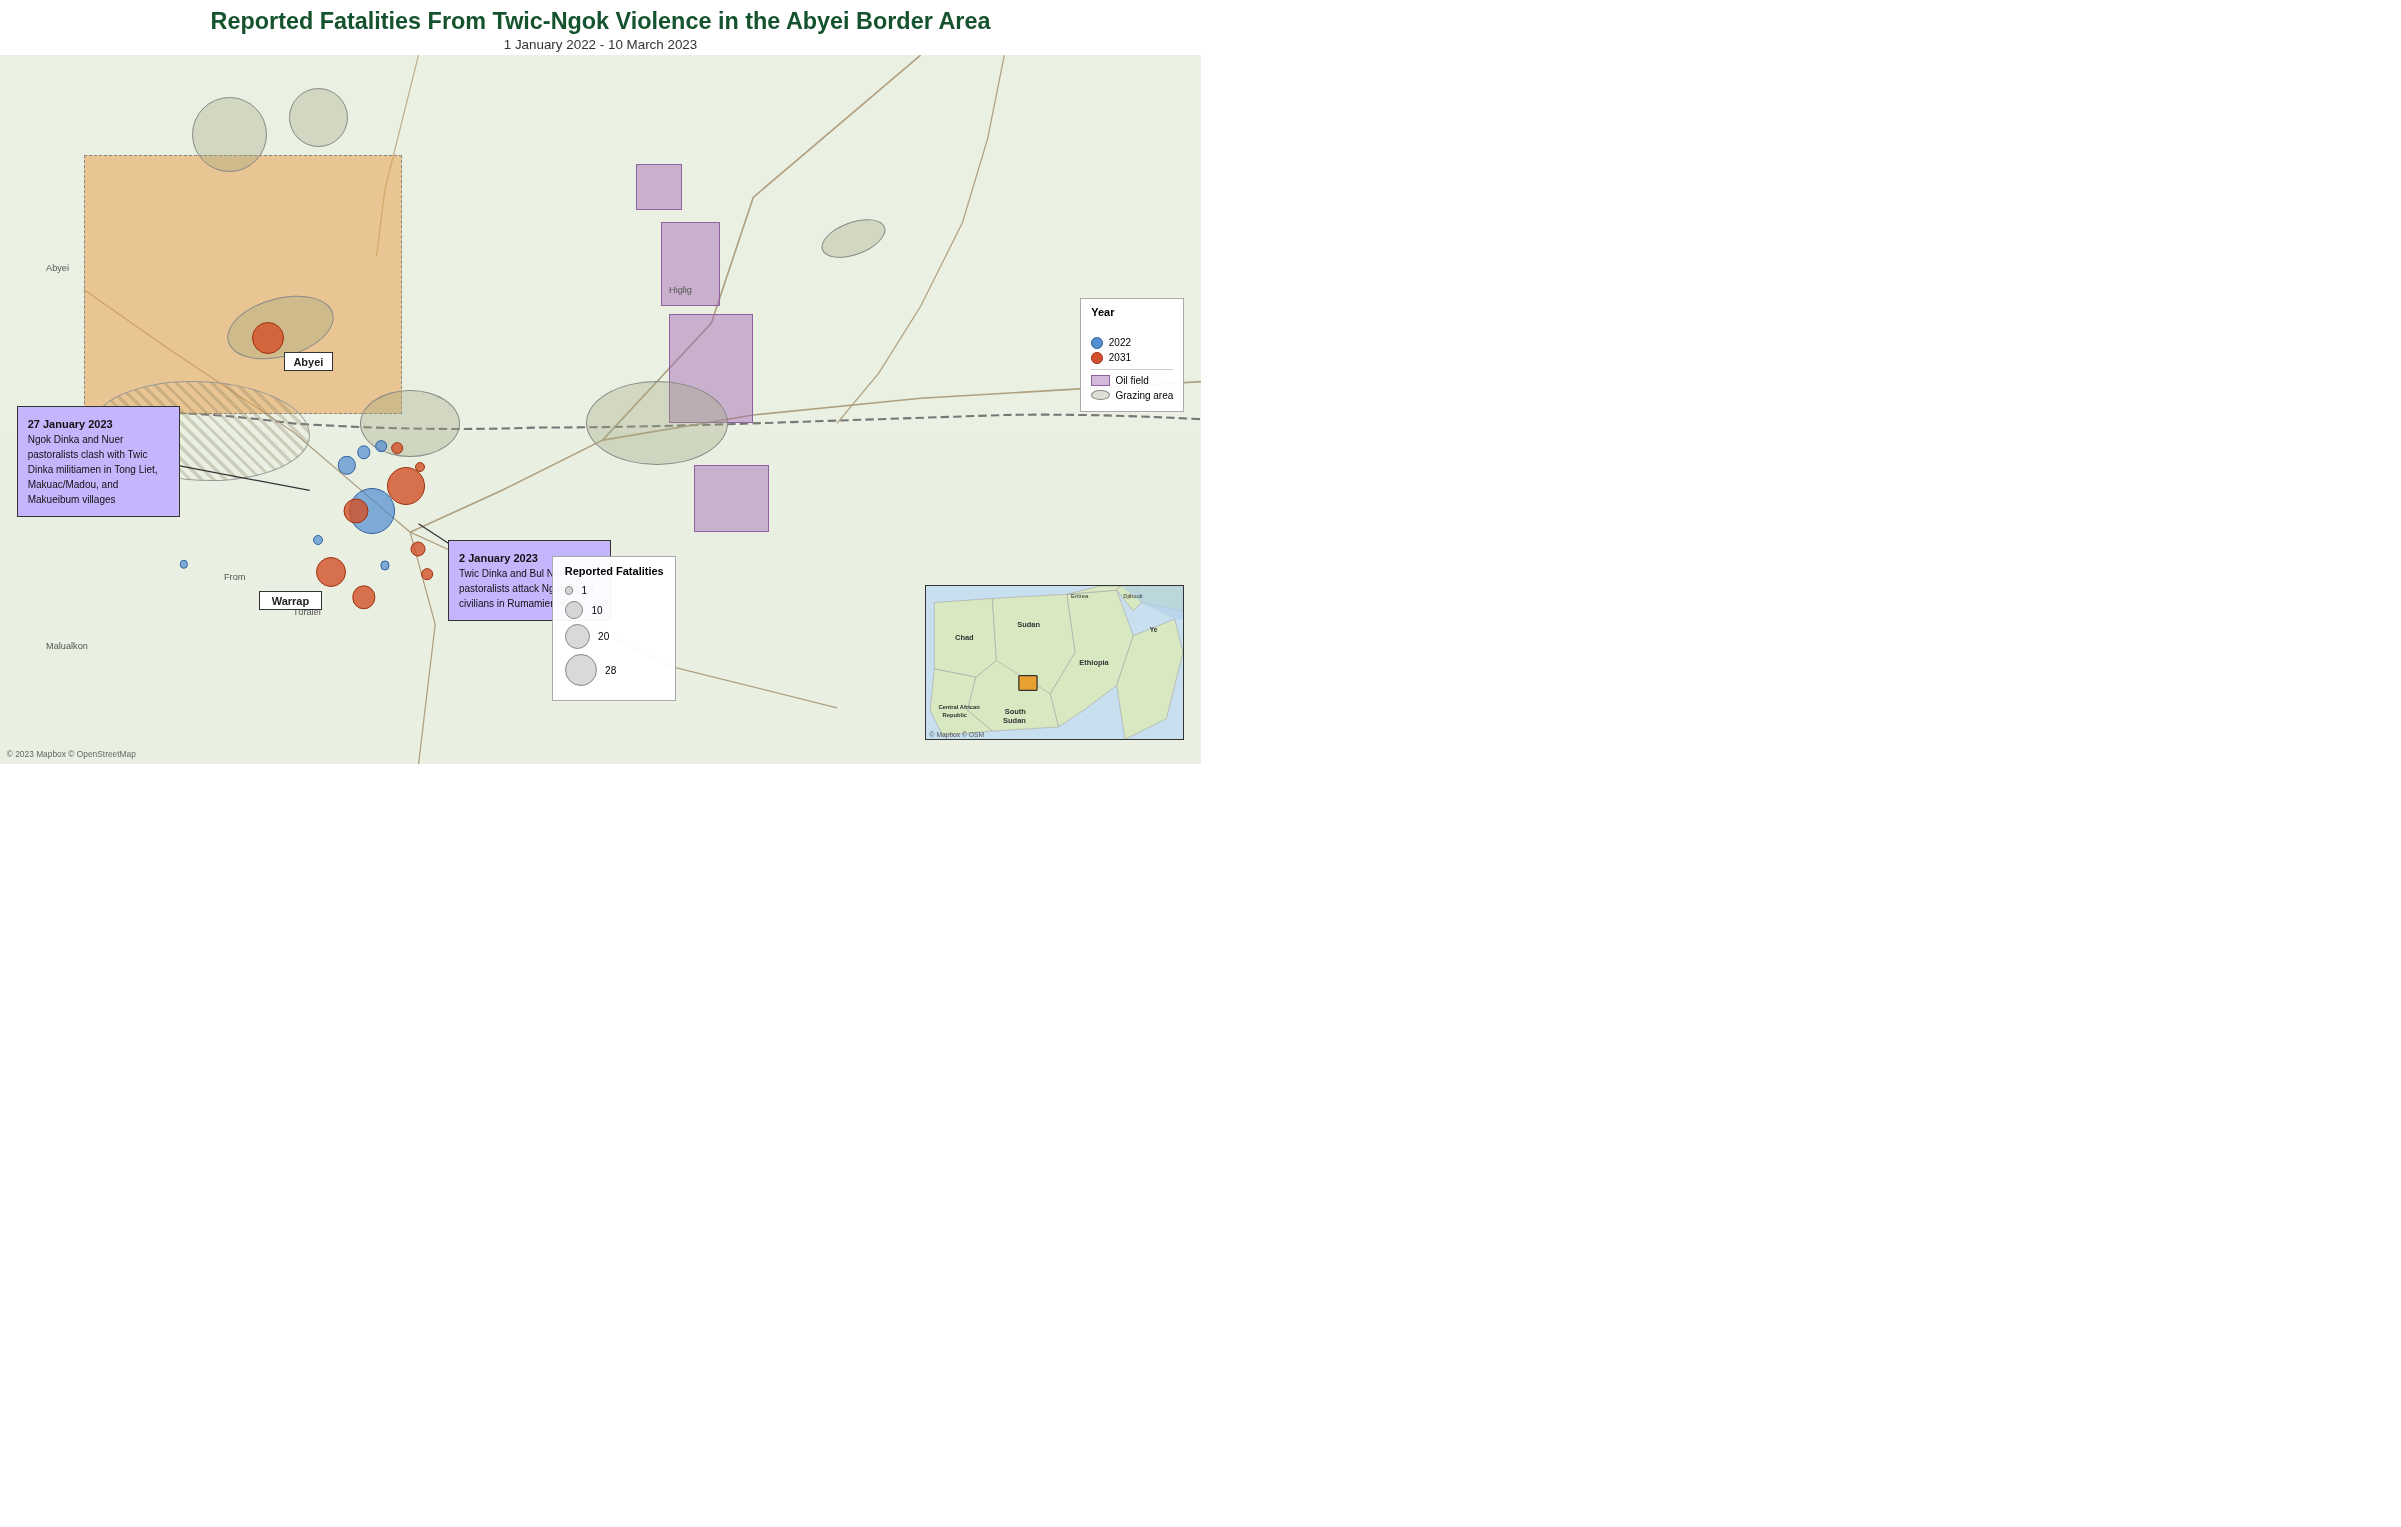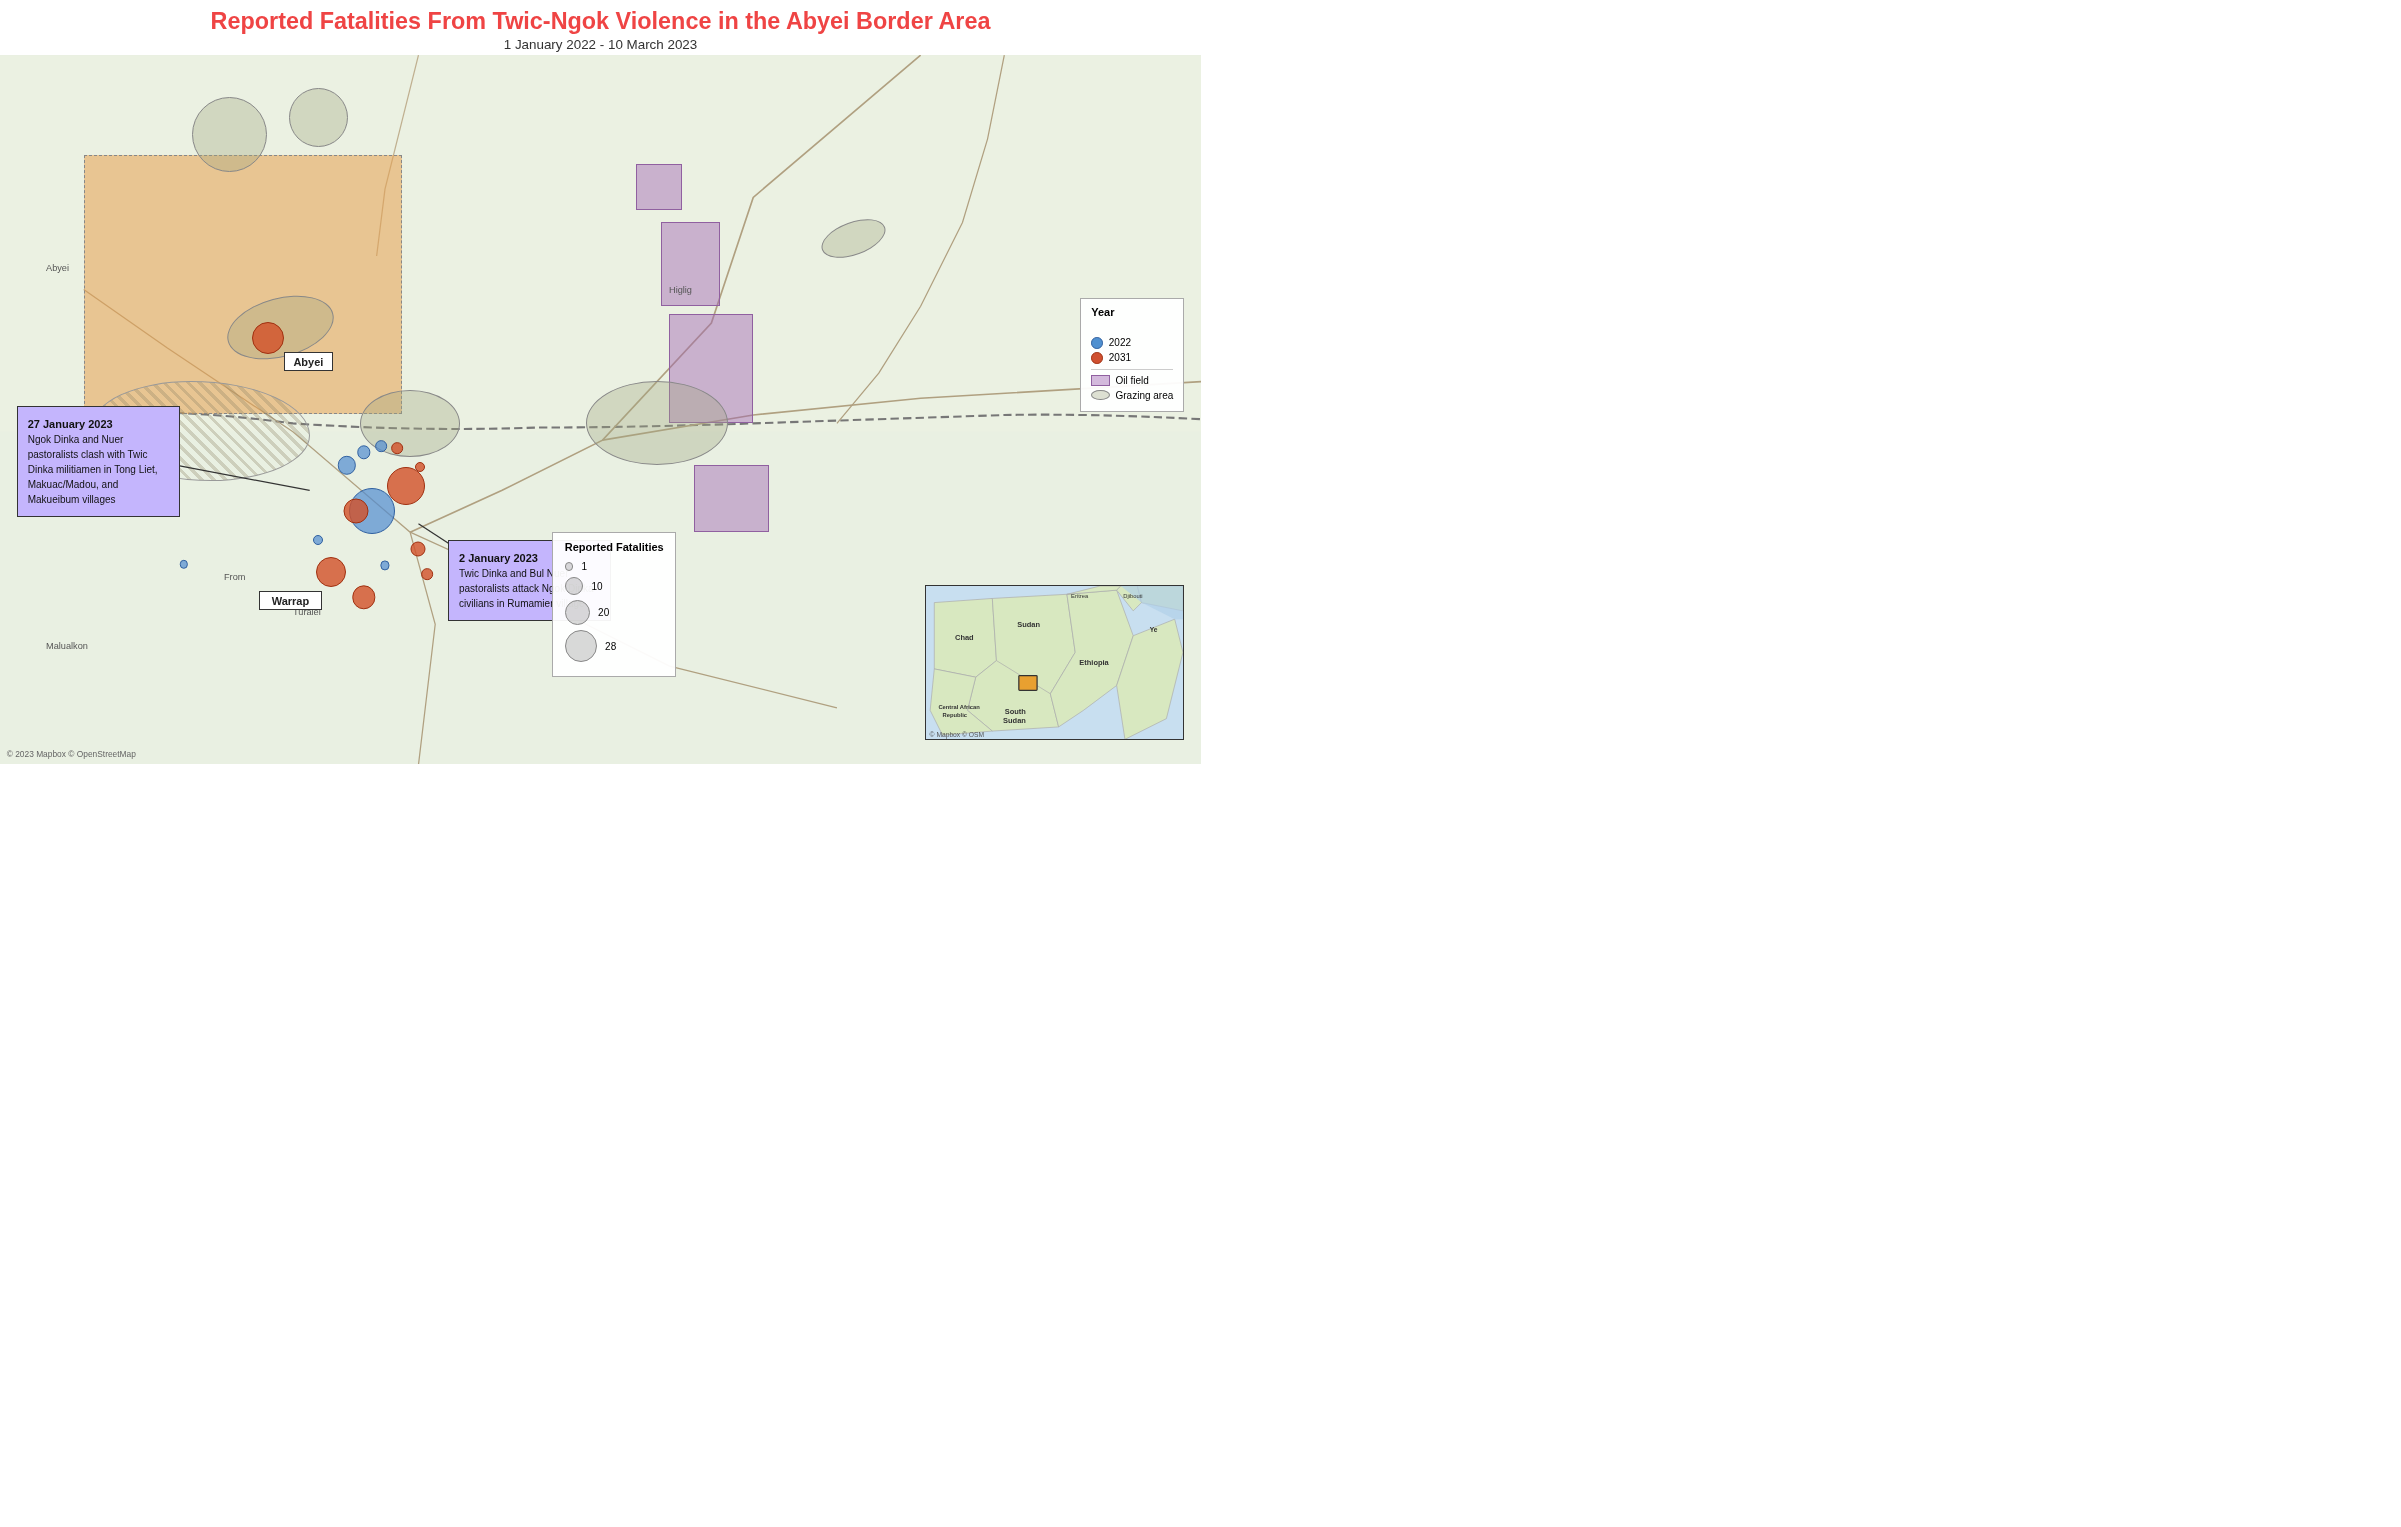--- a/index.html
+++ b/index.html
@@ -11,21 +11,21 @@
       overflow: hidden;
     }
     #page-title-area {
       text-align: center;
       padding: 8.4px 0 3.3px 0;
       background: #fff;
     }
     #main-title {
       font-size: 23.4px;
       font-weight: bold;
-      color: #ef4444;
+      color: #14532d;
     }
     #sub-title {
       font-size: 13.4px;
       color: #333;
       margin-top: 1.7px;
     }
     #map-container {
       position: relative;
       width: 1201px;
       height: 710px;
@@ -201,21 +201,21 @@
       width: 18.4px; height: 10px;
       background: rgba(160,165,130,0.35);
       border: 1.7px solid #888;
       border-radius: 50%;
     }
 
     
     .legend-fatalities {
       position: absolute;
       left: 552px;
-      top: 477px;
+      top: 501px;
       background: rgba(255,255,255,0.95);
       border: 1.3px solid #aaa;
       padding: 6.7px 11.7px 8.4px 11.7px;
       font-size: 10px;
     }
     .legend-fatalities-title {
       font-weight: bold;
       font-size: 11px;
       margin-bottom: 6.7px;
       line-height: 1.3;

